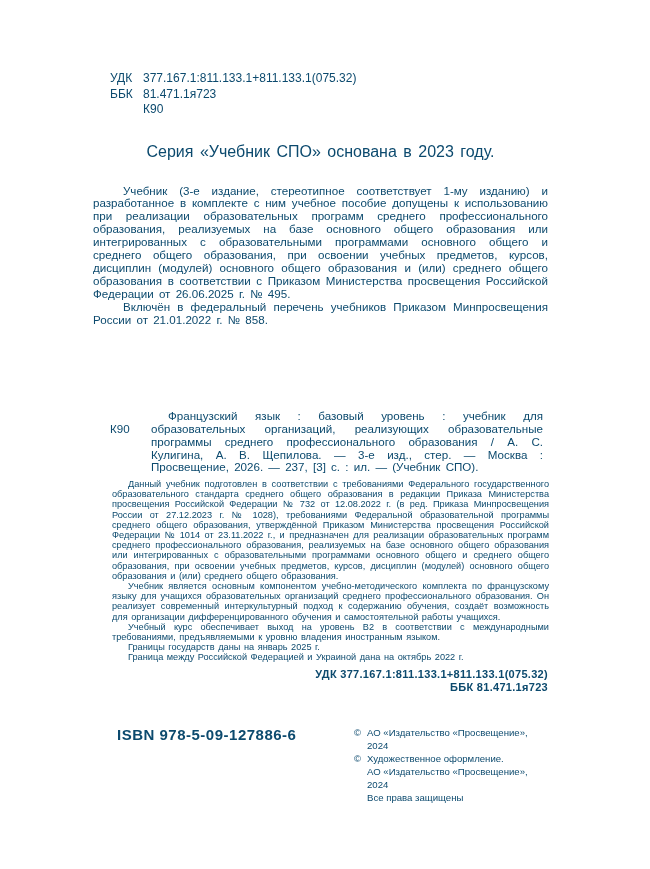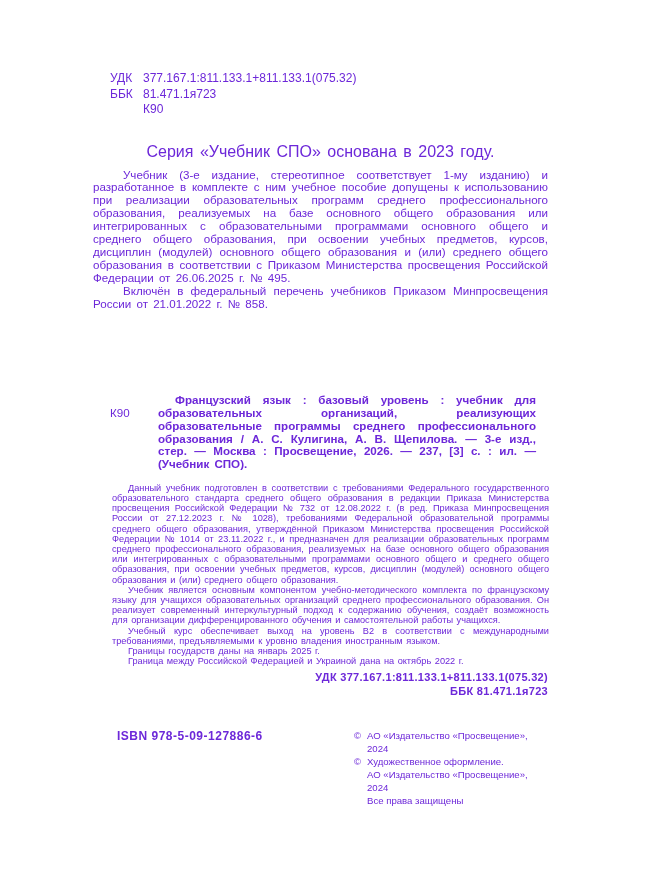--- a/index.html
+++ b/index.html
@@ -1,57 +1,57 @@
 <!DOCTYPE html>
 <html lang="ru"><head>
 <meta charset="utf-8">
 <style>
   html,body{margin:0;padding:0;background:#e8e8e8;}
   .page{
-    width:650px;height:869px;background:#ffffff;color:#6d28d9;
+    width:650px;height:869px;background:#ffffff;color:#0c4a6e;
     font-family:"Liberation Sans",sans-serif;position:relative;
     box-sizing:border-box;padding-top:71px;margin:0 auto;overflow:hidden;
   }
   .content{margin-left:93px;width:455px;}
 
   
   .top-codes{font-size:12px;line-height:15.5px;margin-left:17px;}
   .code-row .lbl{display:inline-block;width:33px;}
   .code-row.k90-row{padding-left:33px;}
 
   
   .series{margin-top:25px;font-size:16px;text-align:center;word-spacing:2px;}
 
   
   .para{
     margin:0;text-align:justify;font-size:11.6px;line-height:12.9px;
     text-indent:30px;word-spacing:2px;
   }
-  .para.first{margin-top:8px;}
+  .para.first{margin-top:24px;}
 
   
   .catalog{margin-top:84px;position:relative;font-size:11.6px;line-height:12.7px;}
   .catalog-code{position:absolute;left:17px;top:12.7px;}
   .catalog-body{margin-left:53px;width:402px;}
   .catalog-author{font-weight:bold;word-spacing:1.5px;}
-  .catalog-desc{margin:12px;text-align:justify;text-indent:17px;word-spacing:2px;font-weight:bold;}
+  .catalog-desc{margin:5px;text-align:justify;text-indent:17px;word-spacing:2px;}
   .catalog-isbn{text-indent:17px;}
 
   
   .annotation{margin-left:19px;width:437px;margin-top:4px;
     font-size:9.2px;line-height:10.2px;text-align:justify;}
   .annotation p{margin:0;text-indent:16px;word-spacing:1px;}
 
   
   .bottom-codes{margin-top:5px;text-align:right;font-weight:bold;
     font-size:11px;line-height:13.5px;letter-spacing:0.3px;}
 
   
   .footer{margin-top:31px;display:flex;align-items:flex-start;}
-  .footer-isbn{margin-left:24px;font-weight:bold;font-size:12px;letter-spacing:0.5px;}
+  .footer-isbn{margin-left:24px;font-weight:bold;font-size:15px;letter-spacing:0.5px;}
   .footer-right{margin-left:auto;width:194px;font-size:9.6px;line-height:13px;}
   .copyright-line{display:flex;}
   .copyright-line .sym{width:13px;flex-shrink:0;}
   .copyright-line .txt{flex:1;}
 </style>
 </head>
 <body>
 
 <div class="page">
   <div class="content">

